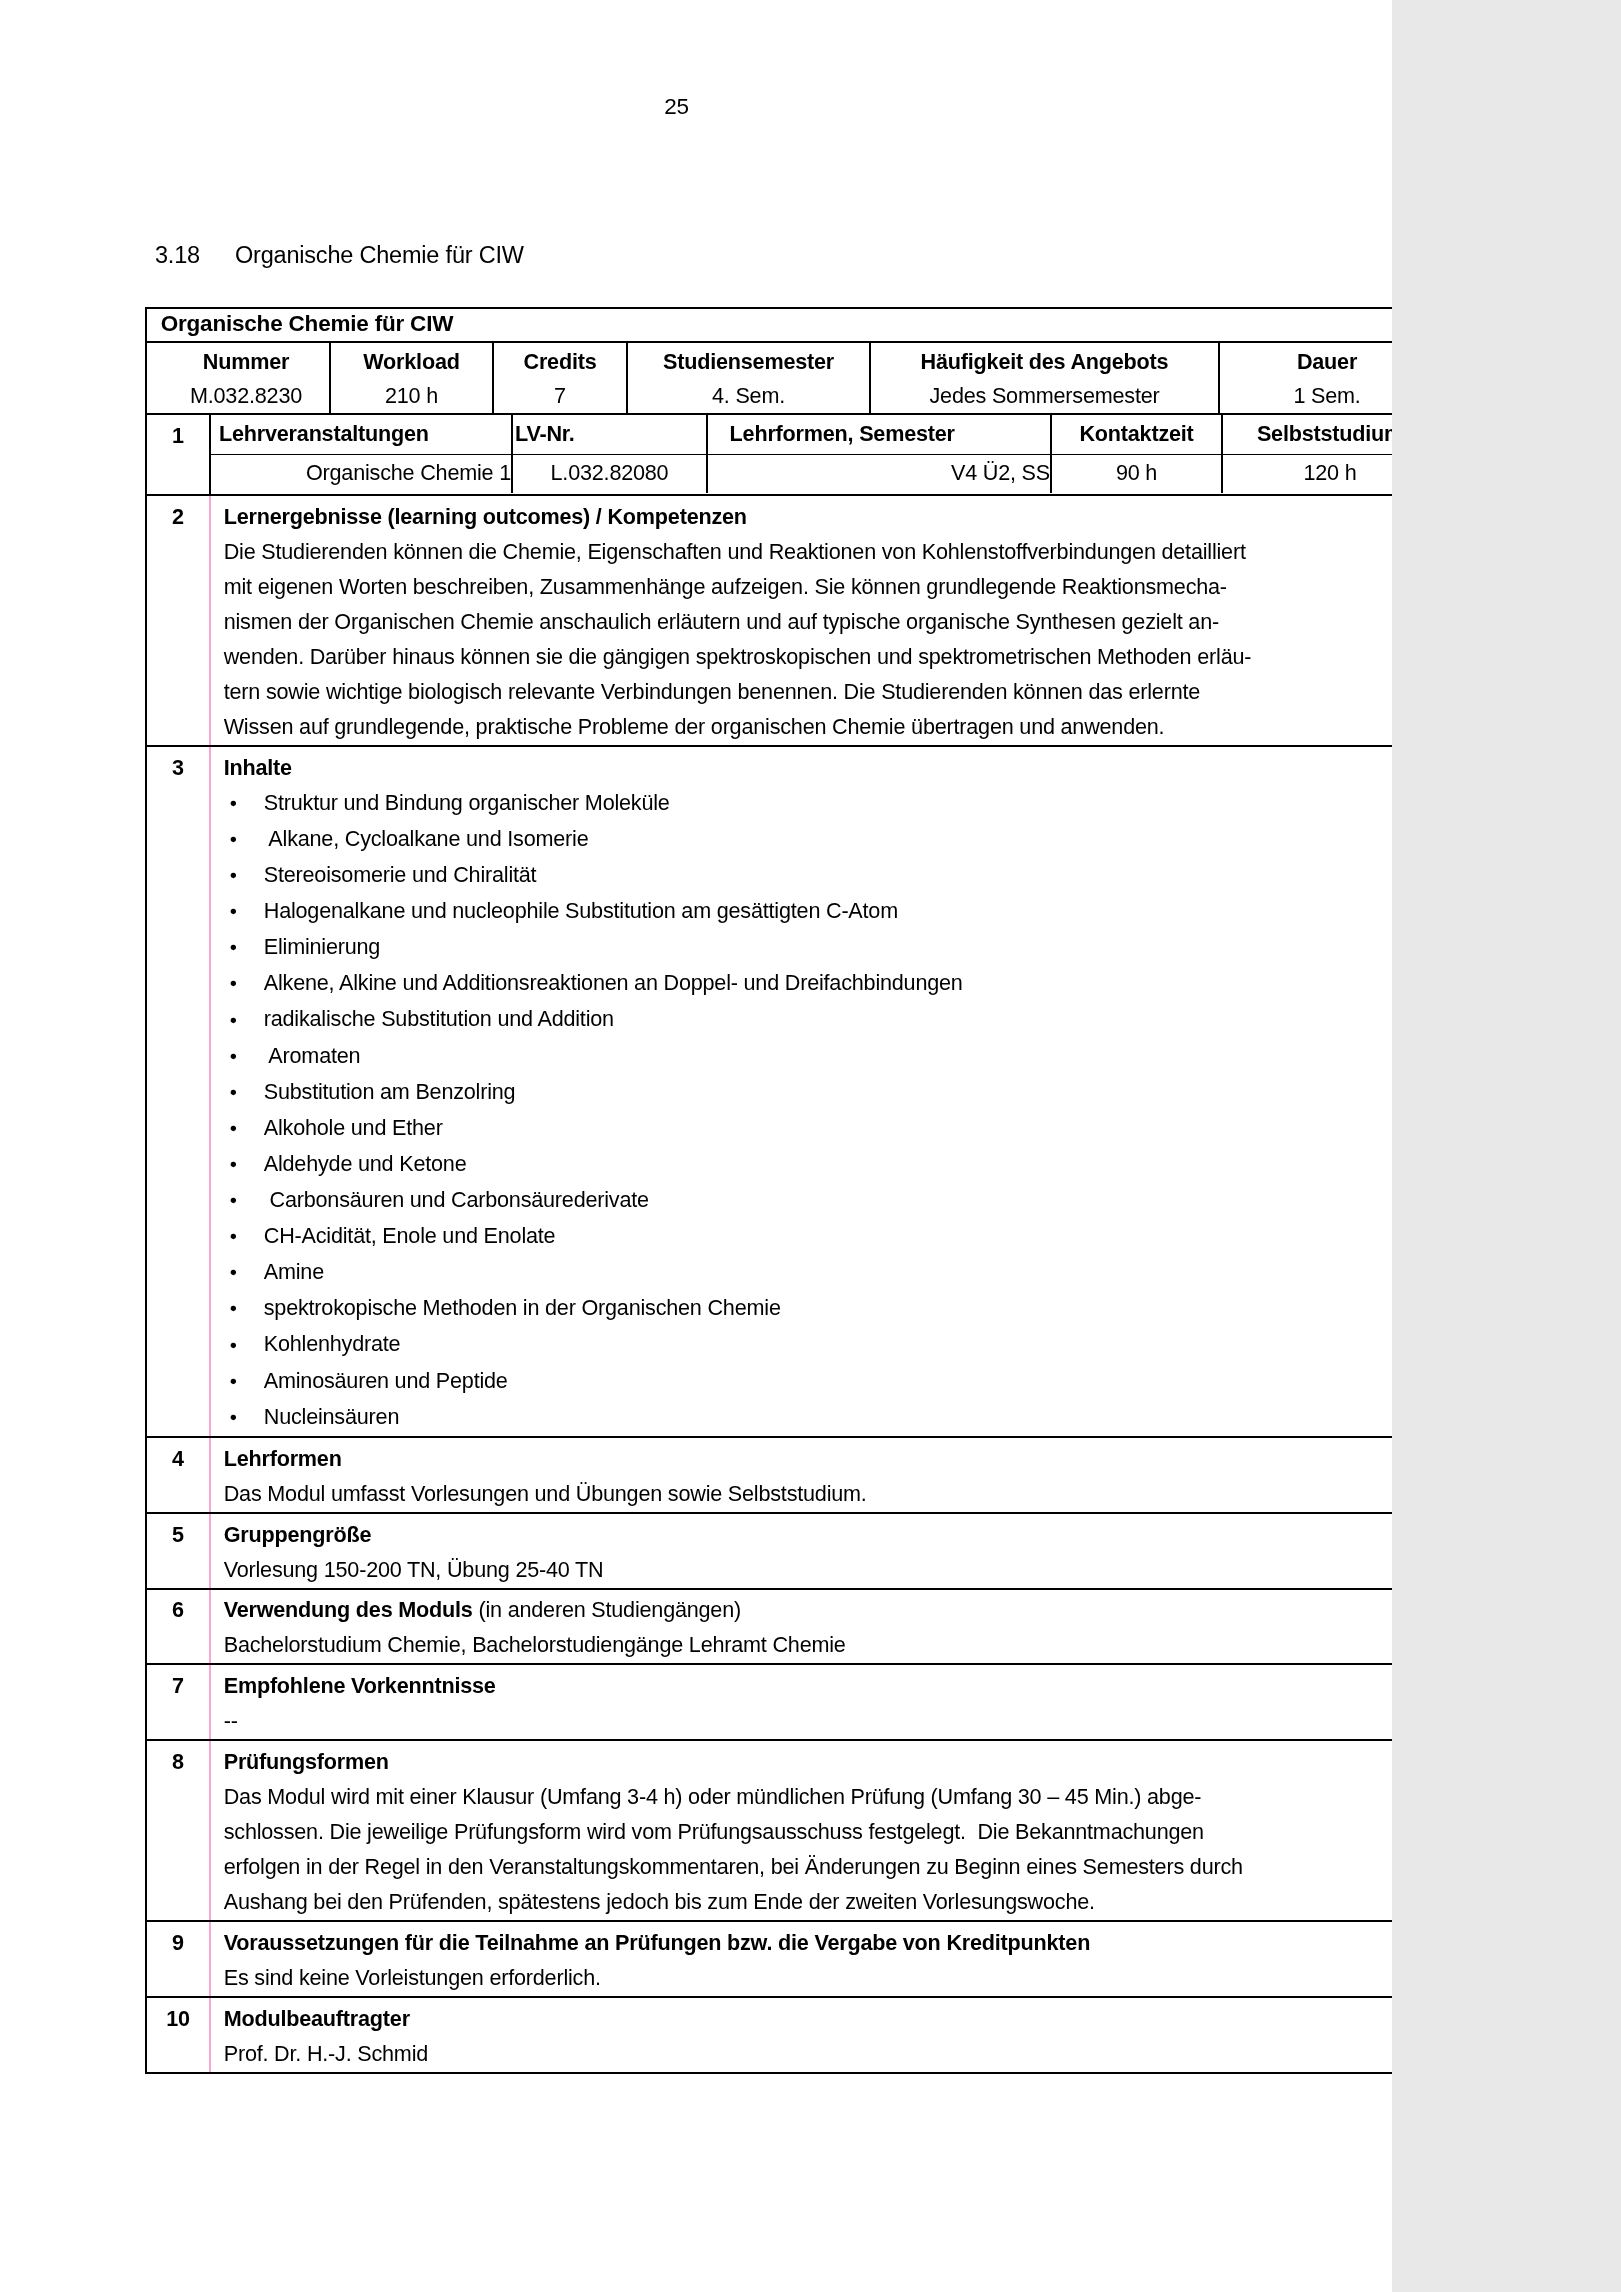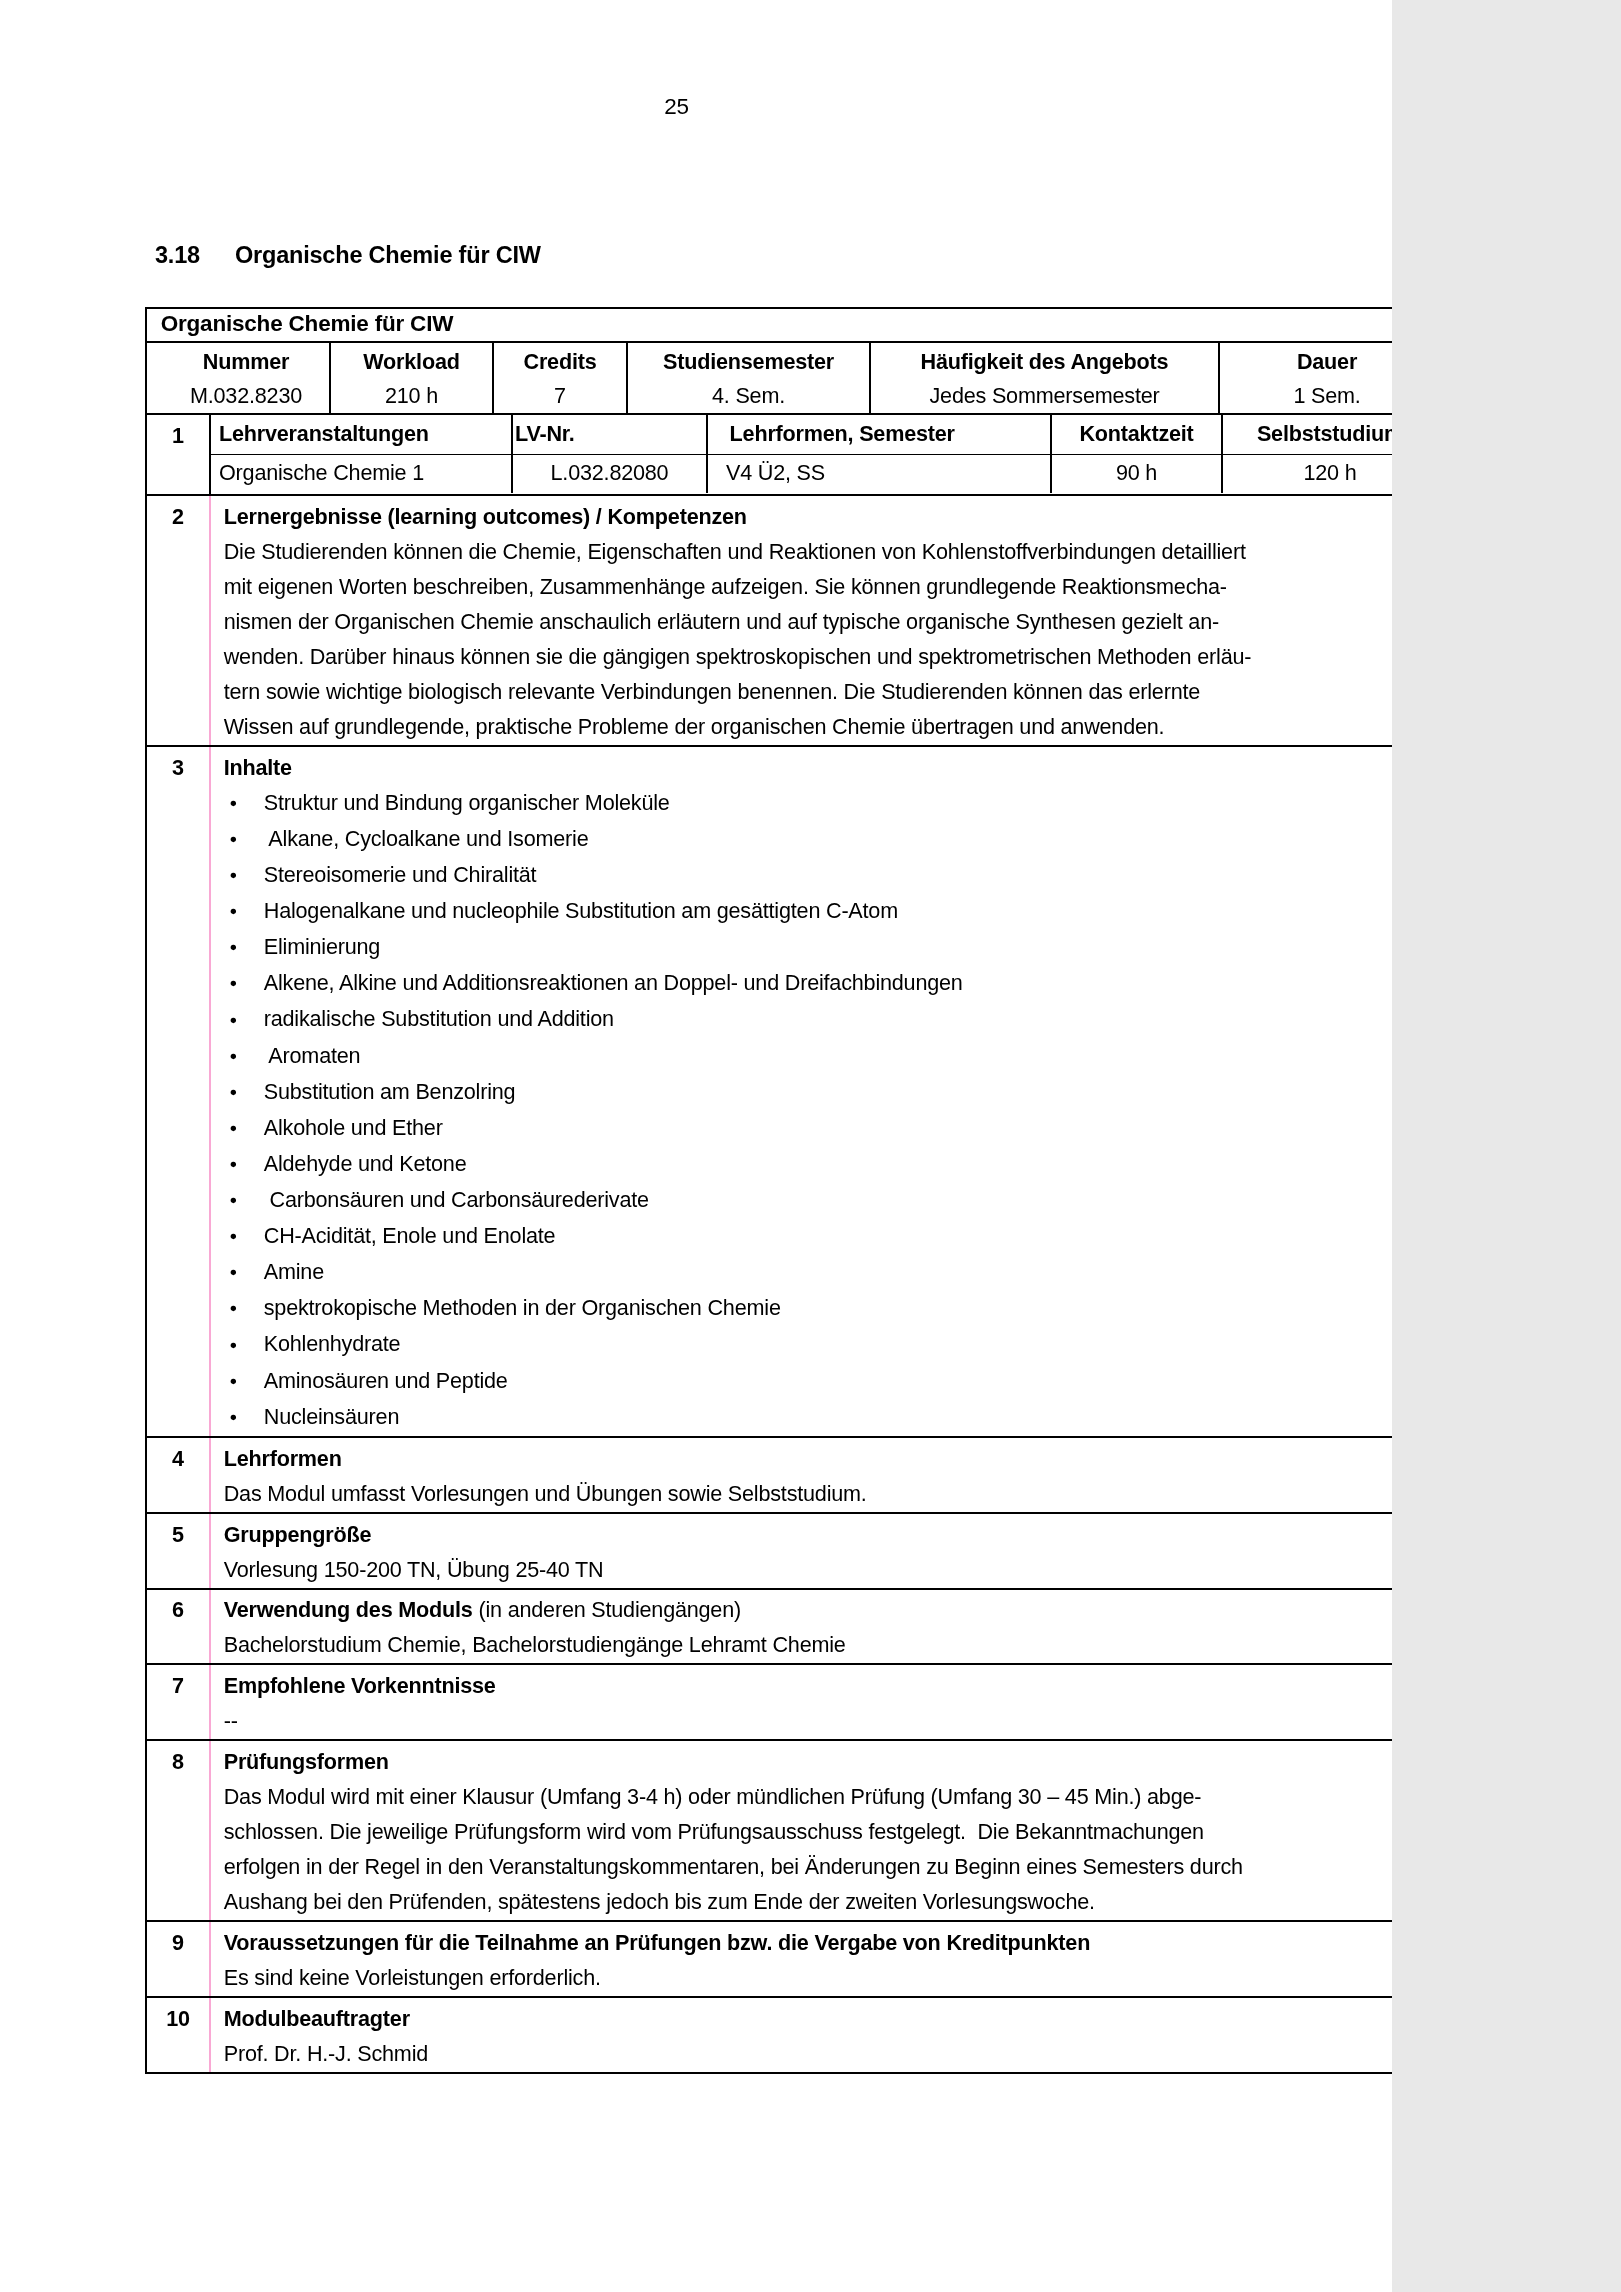--- a/index.html
+++ b/index.html
@@ -7,21 +7,21 @@
     position:relative; width:1392px; height:2293px; background:#ffffff;
     font-family:"Liberation Sans", sans-serif; color:#000;
     overflow:hidden; letter-spacing:-0.2px;
   }
   .page-number {
     position:absolute; top:94px; left:0; right:39px;
     text-align:center; font-size:22.5px;
   }
   .doc-heading {
     position:absolute; top:242px; left:155px;
-    display:flex; gap:35px; font-weight:bold; font-size:23.5px;
+    display:flex; gap:35px; font-weight:normal; font-size:23.5px;
   }
   .module-table {
     position:absolute; top:307px; left:145px; width:1291px;
     border:2px solid #000; box-sizing:border-box; font-size:21.6px;
   }
   .module-table * { box-sizing:border-box; }
   .row { display:flex; border-top:2px solid #000; }
   .row.first { border-top:none; }
   .row.thick { border-top:2.9px solid #000; }
 
@@ -41,21 +41,21 @@
   .lv-block { height:81px; }
   .num-cell {
     flex:0 0 62px; font-weight:bold; text-align:center; padding-top:2.9px;
     line-height:35px;
   }
   .lv-right { flex:1; display:flex; flex-direction:column; border-left:2px solid #000; }
   .lv-subrow { display:flex; }
   .lv-head { height:40px; border-bottom:1px solid #000; font-weight:bold; }
   .lv-course { height:38px; }
   .lv-subrow .cell { flex:0 0 auto; line-height:37px; border-left:2px solid #000; }
-  .lv-course .cell { line-height:35px; }
+  .lv-course .cell { line-height:35px;text-align:right; }
   .lv-subrow .cell.c0 { border-left:none; padding-left:8px; }
   .lv-head .cell.c1 { padding-left:2px; }
   .lv-course .cell.c1 { text-align:center; }
   .lv-head .cell.c2 { padding-left:21.6px; }
   .lv-course .cell.c2 { padding-left:18px; }
   .lv-subrow .cell.c3, .lv-subrow .cell.c4 { text-align:center; }
 
   .section-row .content-cell {
     flex:1; border-left:2px solid #f9a8d4; padding:2.9px 13.7px 1px 12.7px; line-height:35px;
   }

